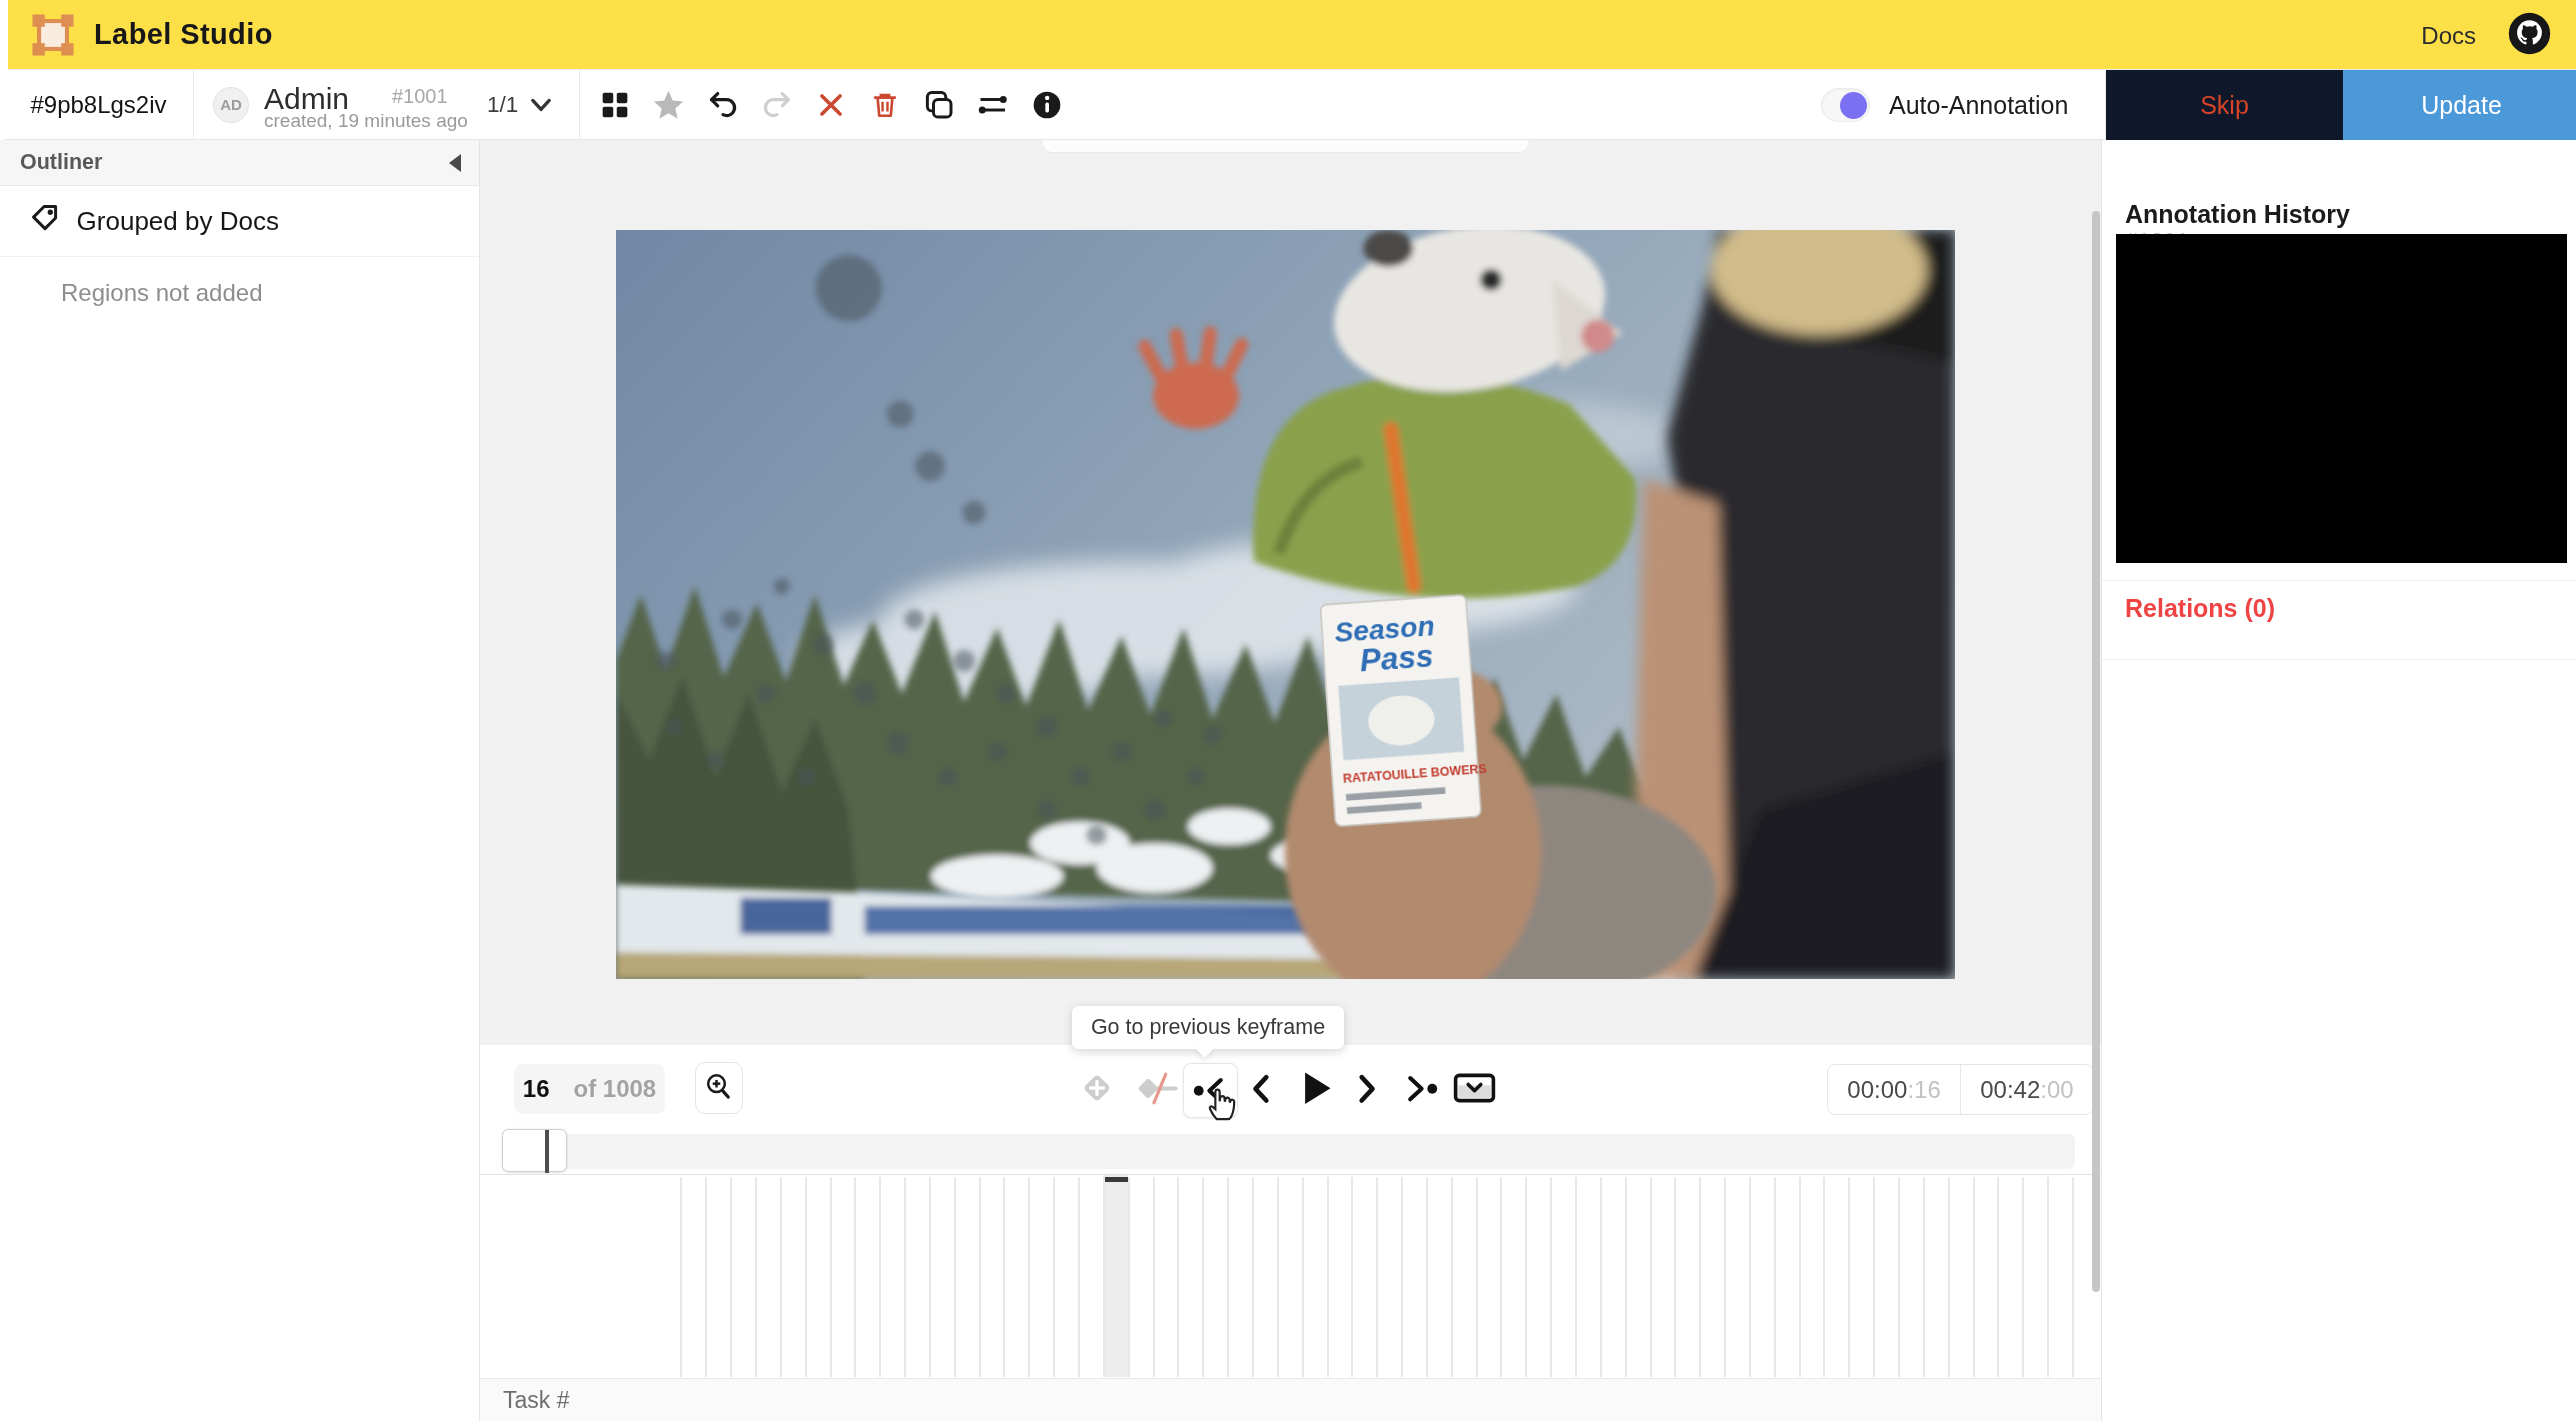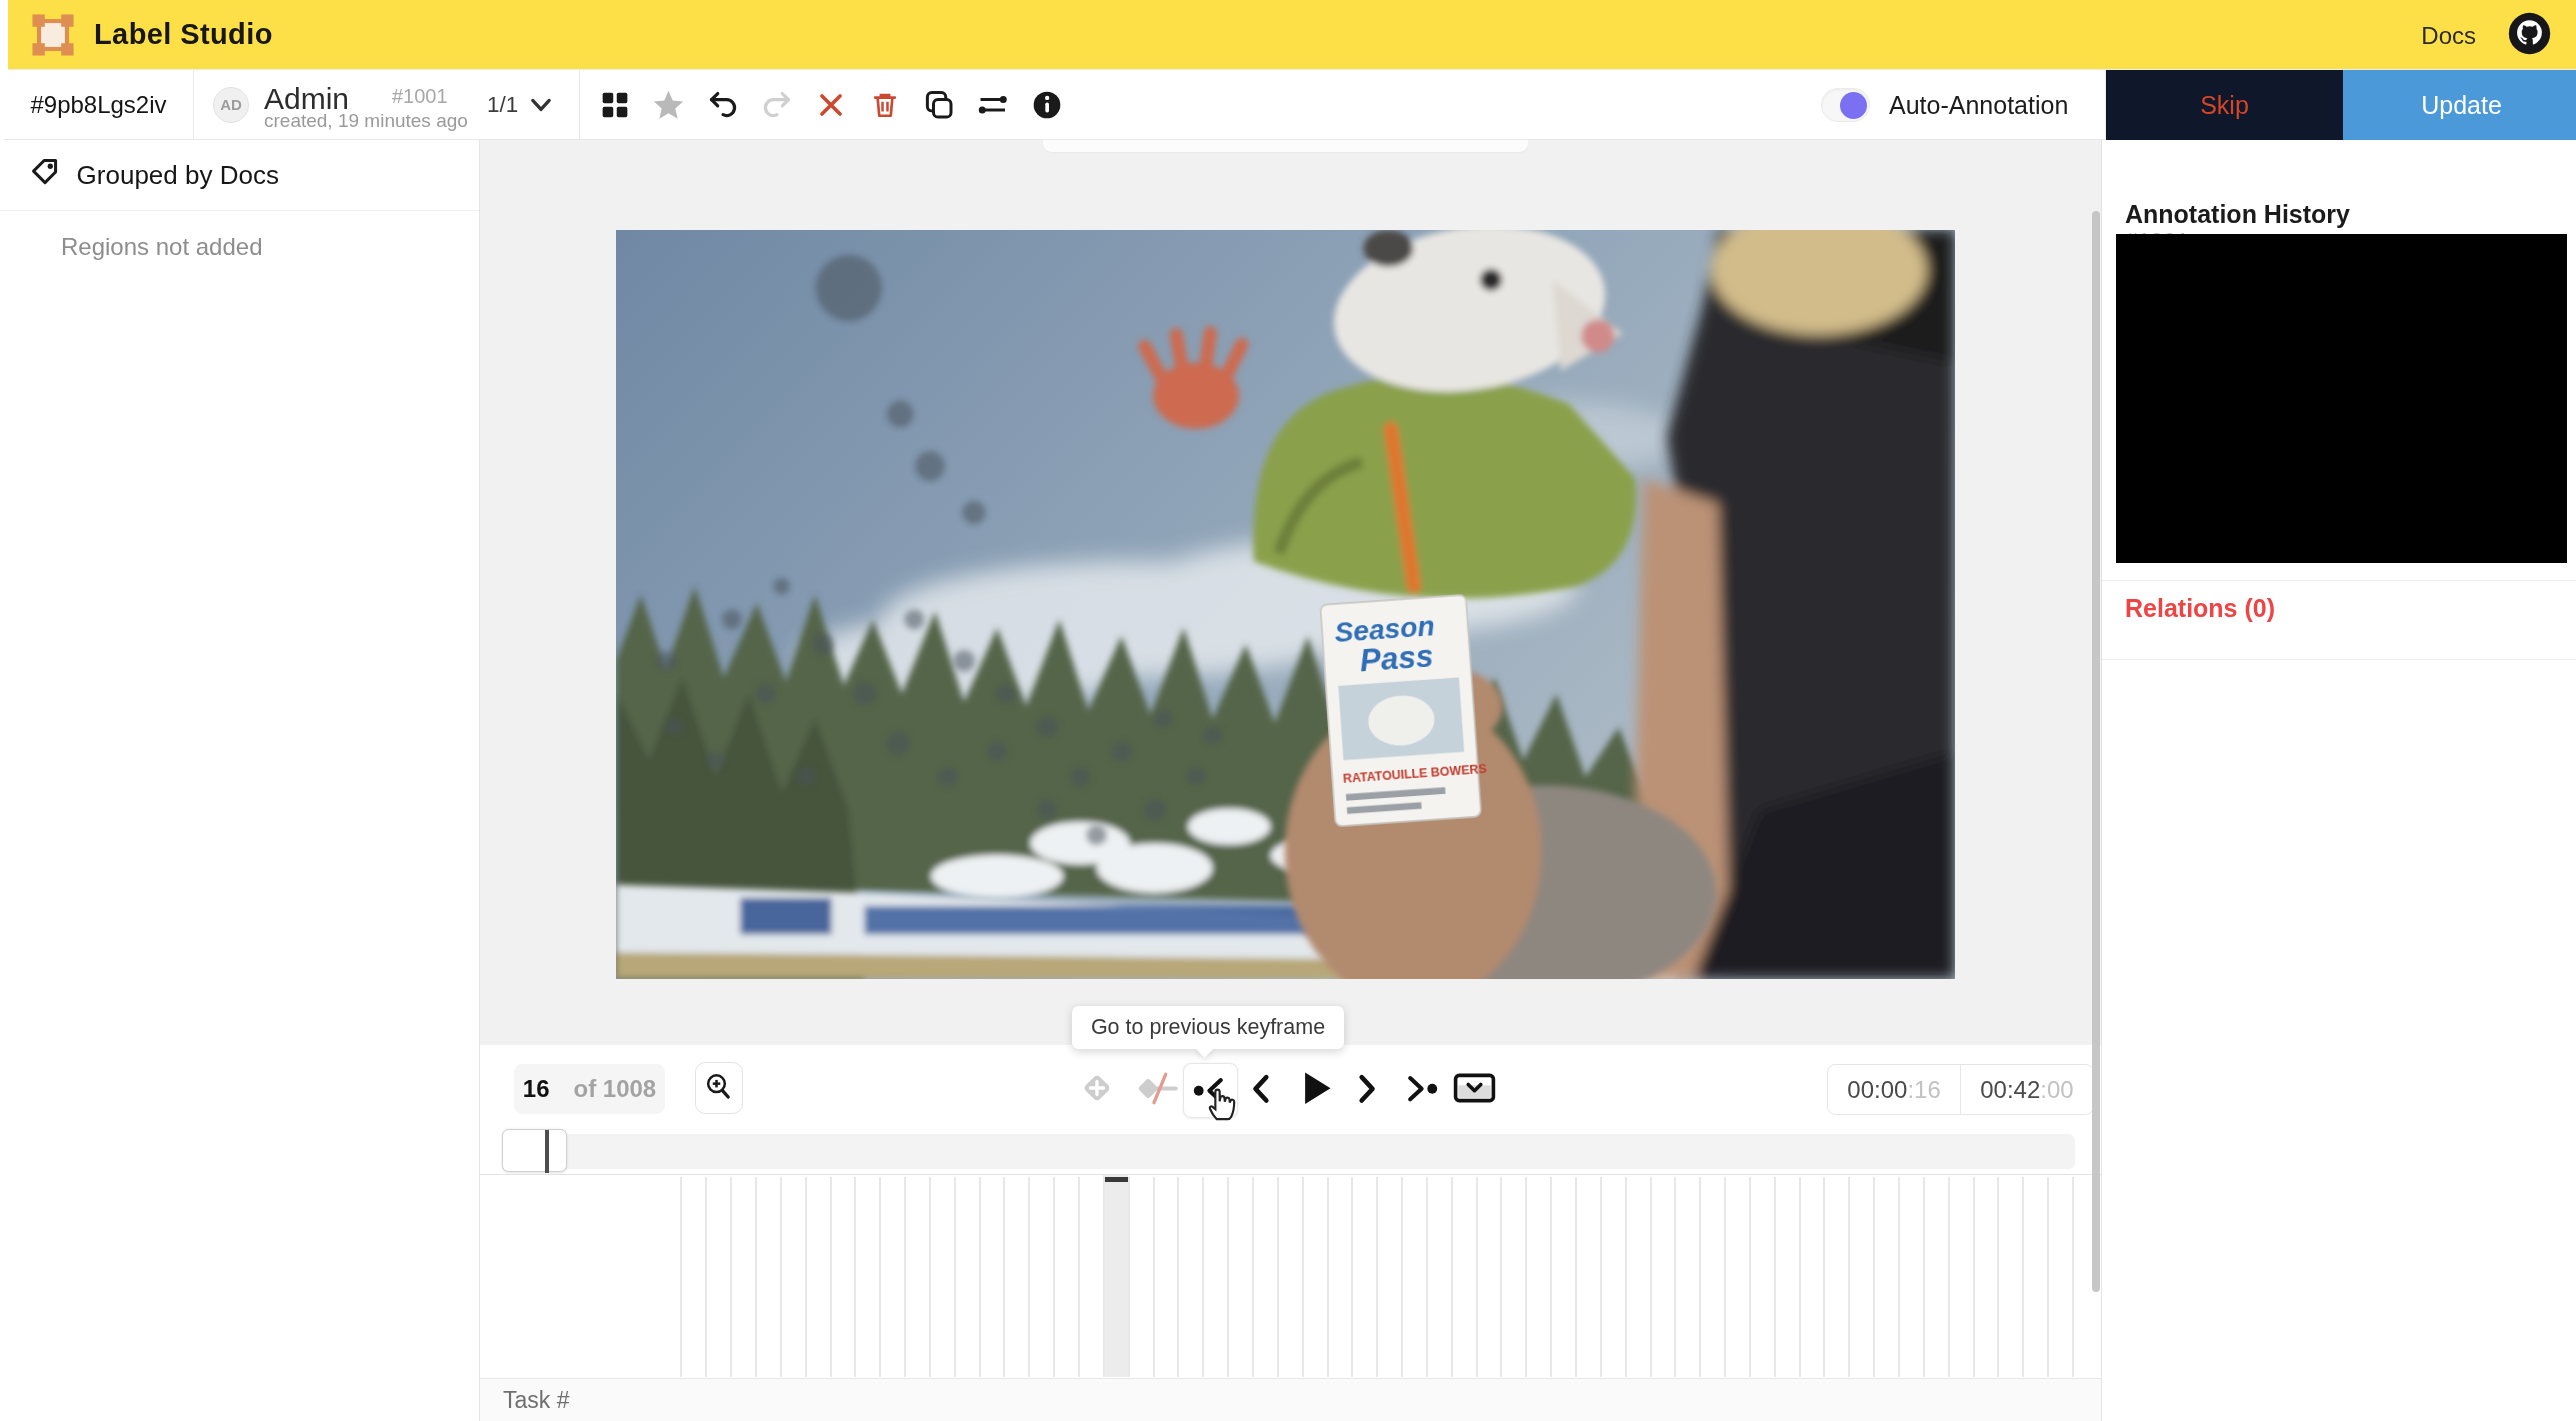--- a/index.html
+++ b/index.html
@@ -226,20 +226,24 @@
 
   <div class="toggle">
       <span class="knob"></span>
     </div>
   <div class="toggle-label">Auto-Annotation</div>
   <div class="skip-btn">Skip</div>
   <div class="update-btn">Update</div>
 </div>
 
 <div class="sidebar">
+  <div class="panel-head">
+    <span>Outliner</span>
+    <span class="tri-left"></span>
+  </div>
   <div class="grouped-row">
     <span>
       <svg viewBox="0 0 34 34" width="30">
           <path d="M4 16 L16 4 H29 V17 L17 29 Z" fill="none" stroke="#1a1a1a" stroke-width="3.4" stroke-linejoin="round"></path>
           <circle cx="23" cy="10.5" r="3" fill="#1a1a1a"></circle>
         </svg>
     </span>
     <span>Grouped by Docs</span>
   </div>
   <div class="regions-empty">Regions not added</div>

